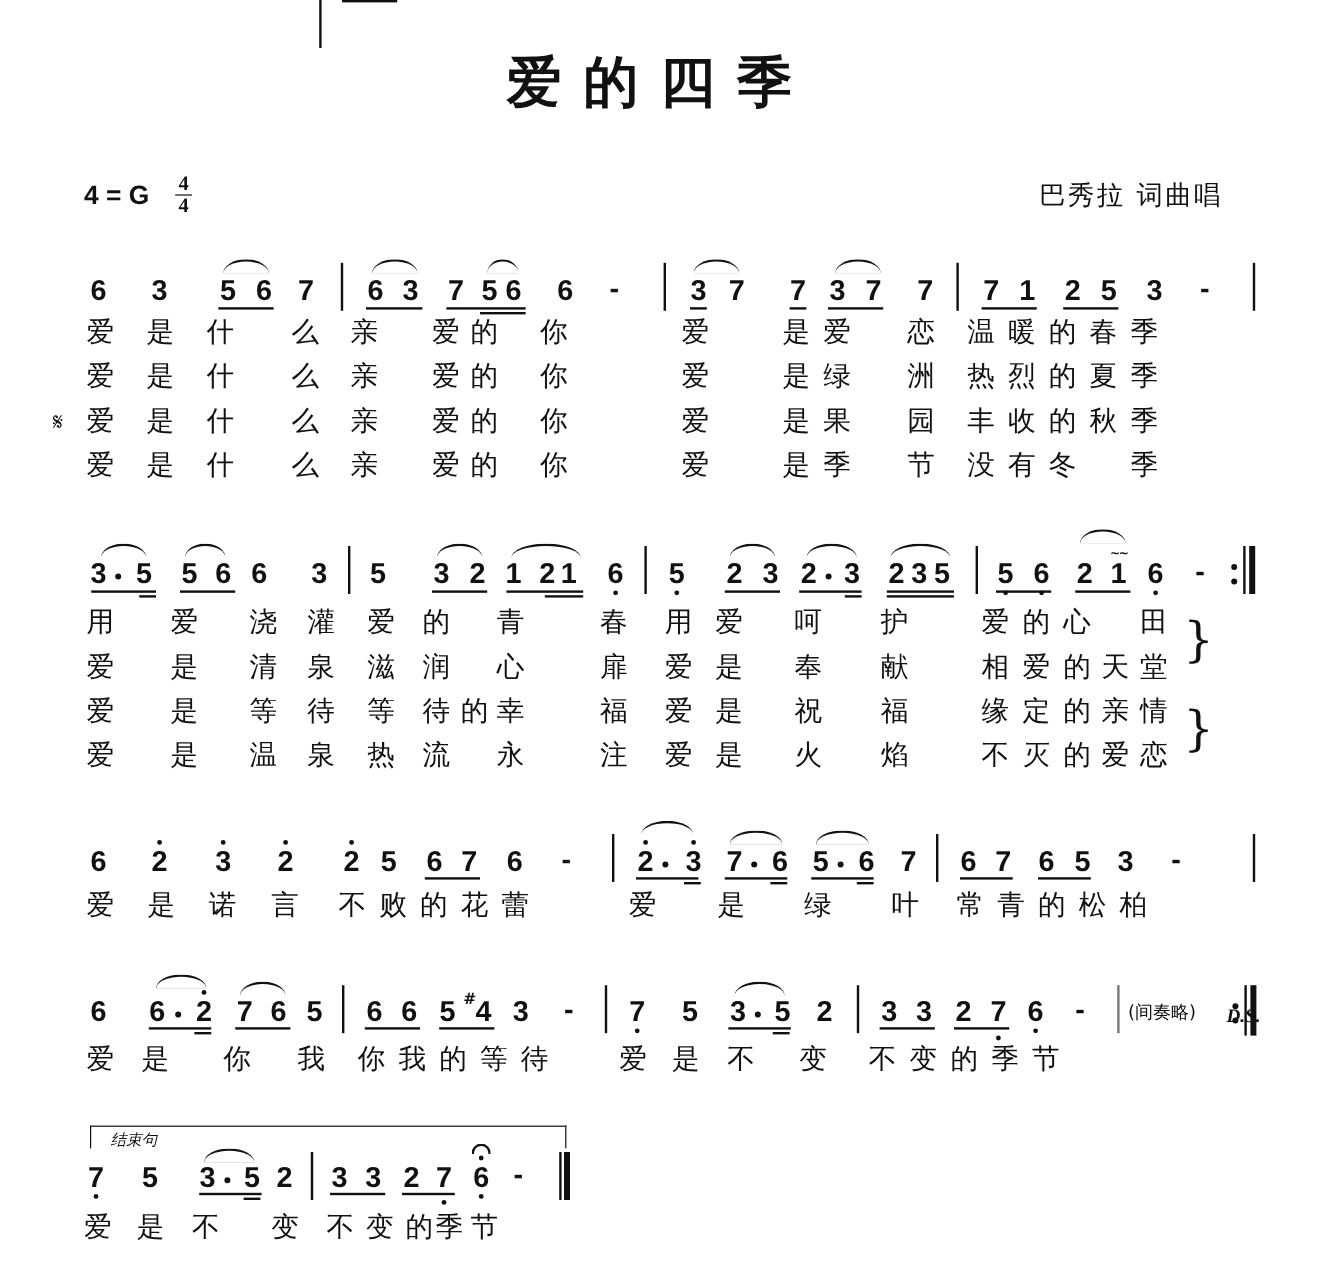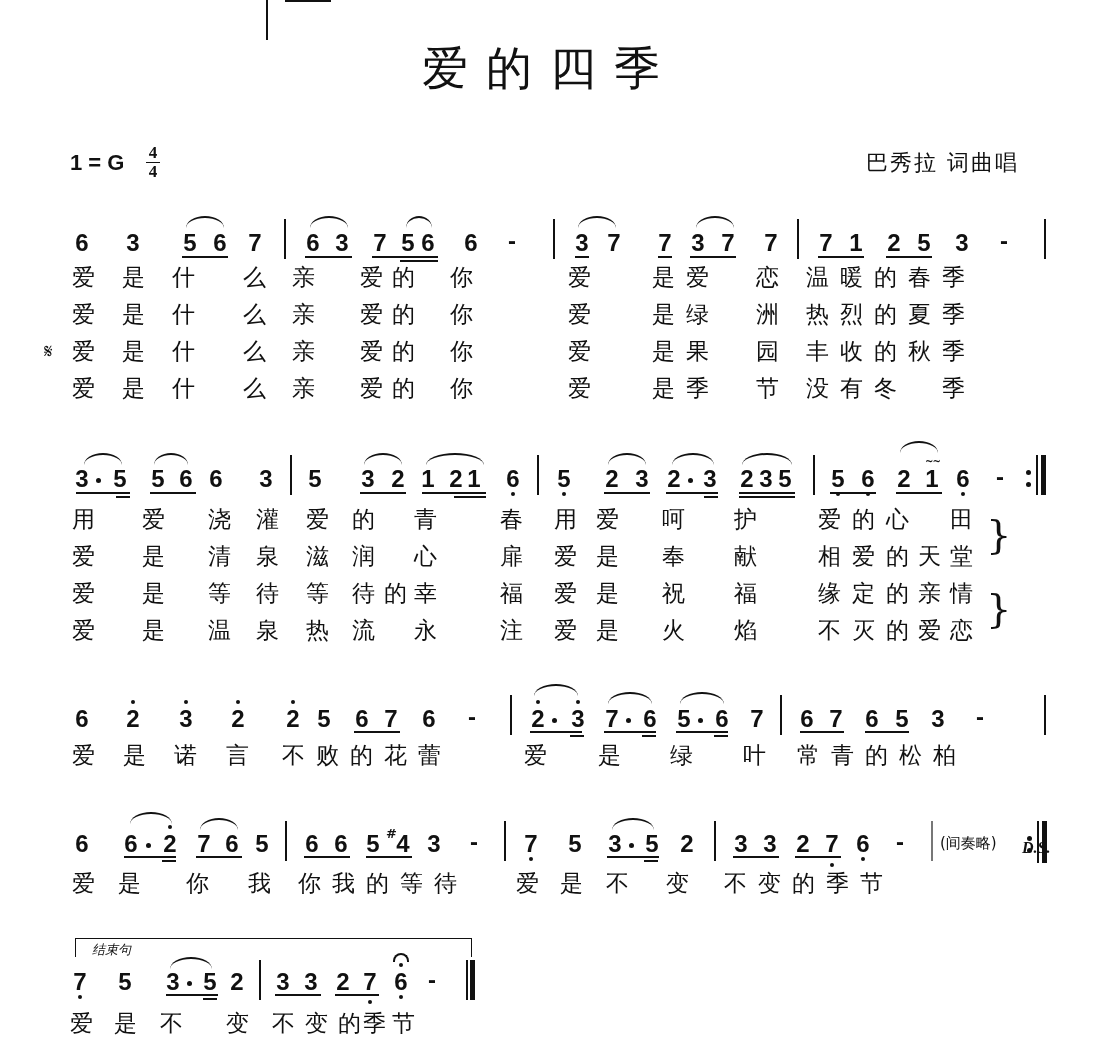--- a/index.html
+++ b/index.html
@@ -1,17 +1,17 @@
 <!DOCTYPE html>
 <html><head>
 <meta charset="utf-8">
 <style>
   html, body { margin:0; padding:0; background:#ffffff; }
   body { width:1100px; height:1061px; position:relative; overflow:hidden; font-family:"DejaVu Sans", sans-serif; color:#111; }
-  .title { position:absolute; left:0; width:1100px; top:38px; text-align:center; font-family:"DejaVu Serif", serif; font-size:46px; font-weight:normal; letter-spacing:18px; }
+  .title { position:absolute; left:0; width:1100px; top:38px; text-align:center; font-family:"DejaVu Serif", serif; font-size:46px; font-weight:bold; letter-spacing:18px; }
   .key { position:absolute; left:70px; top:150px; font-family:"Liberation Sans", sans-serif; font-weight:bold; font-size:22px; }
   .timesig { position:absolute; left:146px; top:145px; font-family:"Liberation Serif", serif; font-weight:bold; font-size:17px; line-height:16px; text-align:center; }
   .timesig .line { display:block; border-top:1px solid #111; width:14px; margin:1px 0; }
   .author { position:absolute; left:866px; top:148px; font-family:"DejaVu Serif", serif; font-size:22px; letter-spacing:2px; }
 
   .n { position:absolute; font-family:"Liberation Sans", sans-serif; font-weight:bold; font-size:24px; line-height:24px; width:20px; text-align:center; }
   .dash { position:absolute; font-family:"Liberation Sans", sans-serif; font-weight:bold; font-size:24px; line-height:24px; }
   .dot-up { position:absolute; width:4px; height:4px; border-radius:50%; background:#111; }
   .dot-dn { position:absolute; width:4px; height:4px; border-radius:50%; background:#111; }
   .aug { position:absolute; width:5px; height:5px; border-radius:50%; background:#111; }
@@ -28,21 +28,21 @@
   .segno { position:absolute; font-family:"DejaVu Serif", serif; font-size:20px; }
   .bracket { position:absolute; border-top:1.5px solid #111; border-left:1.5px solid #111; border-right:1.5px solid #111; }
   .bracket-label { position:absolute; font-family:"DejaVu Sans", sans-serif; font-style:italic; font-size:13px; }
   .fermata { position:absolute; width:12px; height:7px; border:2px solid #111; border-bottom:none; border-radius:8px 8px 0 0; }
   .trill { position:absolute; font-size:10px; font-weight:bold; letter-spacing:-1px; }
 </style>
 </head>
 <body>
 
 <div class="title">爱的四季</div>
-<div class="key">1 = G</div>
+<div class="key">4 = G</div>
 <div class="timesig">
   <span>4</span>
   <span class="line"></span>
   <span>4</span>
 </div>
 <div class="author">巴秀拉 词曲唱</div>
 
 <div>
 
   <span class="n" style="left:72px;top:231px">6</span>

